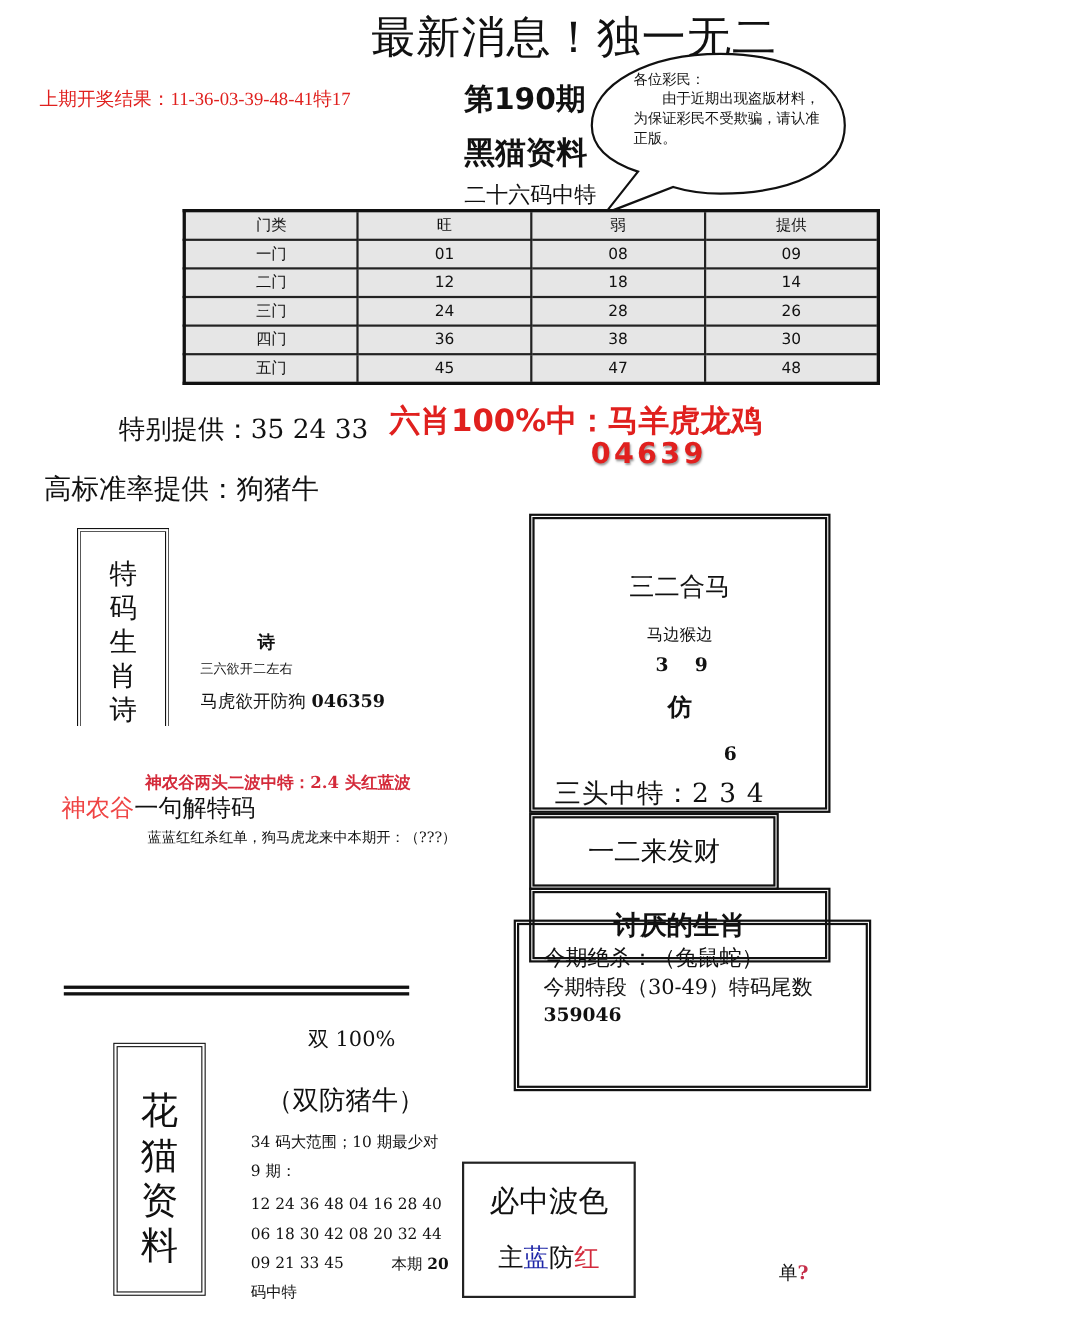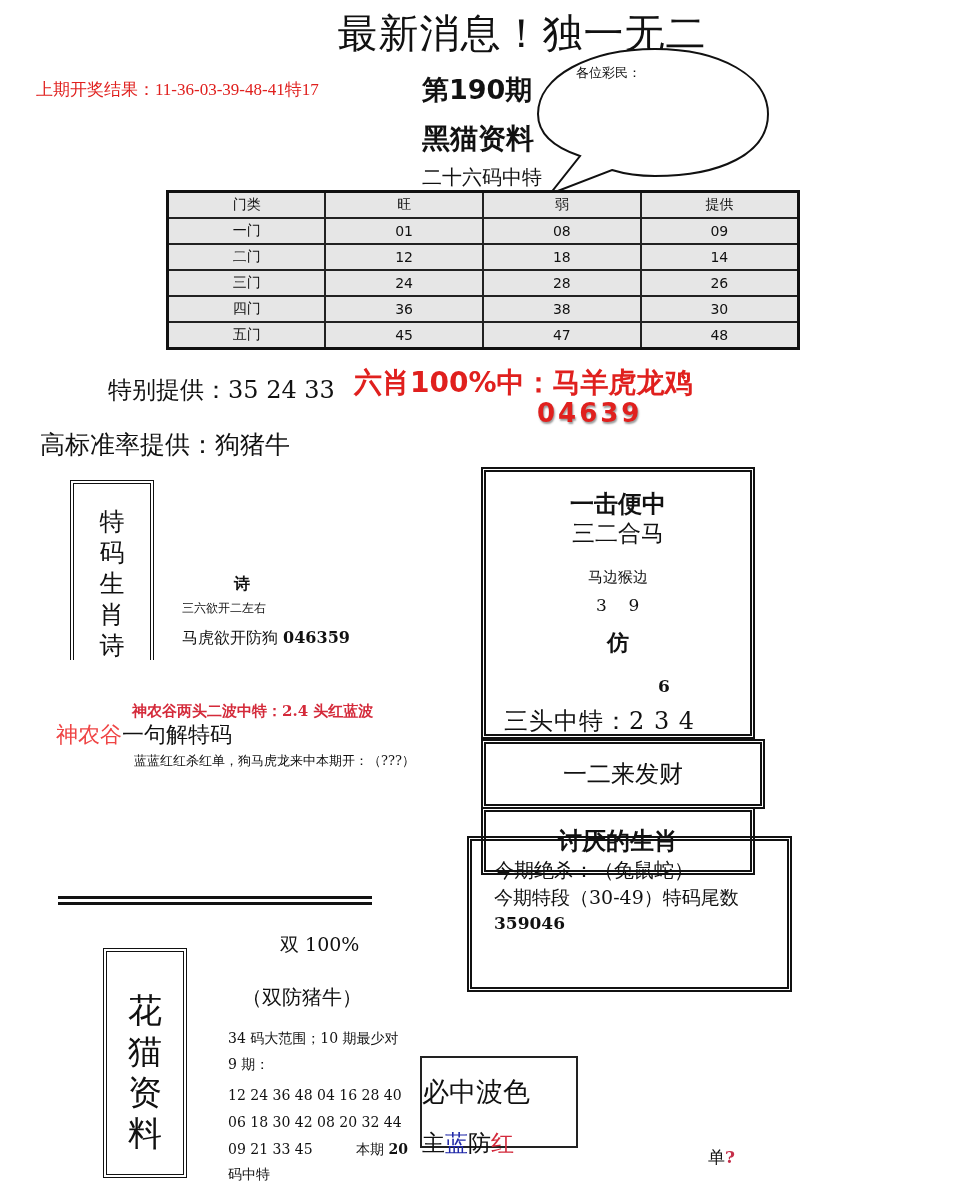--- a/index.html
+++ b/index.html
@@ -51,53 +51,53 @@
   #rule { left:58px; top:896px; width:314px; height:3px; background:#111;
           border-bottom:3px solid #111; box-shadow:0 6px 0 0 #111; }
   #rule { height:3px; box-shadow:none; border-bottom:none; }
   #rule2 { left:58px; top:902px; width:314px; height:3px; background:#111; }
 
   #hit-box { left:481px; top:467px; width:274px; height:272px; border:5px double #111;
              box-sizing:border-box; text-align:center; }
   #hit-box .t1 { position:absolute; left:0; width:100%; top:16px; font-size:24px; font-weight:bold; }
   #hit-box .t2 { position:absolute; left:0; width:100%; top:46px; font-size:23px; }
   #hit-box .t3 { position:absolute; left:0; width:100%; top:96px; font-size:15px; }
-  #hit-box .t4 { position:absolute; left:110px; top:123px; font-size:17px; font-weight:normal; }
+  #hit-box .t4 { position:absolute; left:110px; top:123px; font-size:17px; font-weight:bold; }
   #hit-box .t5 { position:absolute; left:0; width:100%; top:156px; font-size:22px; font-weight:bold; }
   #hit-box .t6 { position:absolute; left:172px; top:204px; font-size:17px; font-weight:bold; }
   #hit-box .t7 { position:absolute; left:18px; top:233px; font-size:24px; letter-spacing:1px; }
 
-  #fortune-box { left:481px; top:739px; width:284px; height:70px; border:5px double #111;
+  #fortune-box { left:481px; top:739px; width:227px; height:70px; border:5px double #111;
                  box-sizing:border-box; text-align:center; line-height:60px; font-size:24px; }
   #hate-box { left:481px; top:807px; width:274px; height:68px; border:5px double #111;
               box-sizing:border-box; text-align:center; line-height:58px; font-size:24px;
               font-weight:bold; }
 
   #kill-box { left:431px; top:836px; width:325px; height:156px; border:5px double #111;
               box-sizing:border-box;margin-left:36px; }
   #kill-l1 { position:absolute; left:22px; top:16px; font-size:20px; }
   #kill-l2 { position:absolute; left:22px; top:44px; font-size:19px; }
   #kill-l2 b { font-weight:bold; font-size:17px; }
 
   #double-label { left:280px; top:932px; font-size:19px; }
-  #double-guard { left:242px; top:984px; font-size:20px; }
+  #double-guard { left:242px; top:984px; font-size:24px; }
 
   #flower-box { left:103px; top:948px; width:84px; height:230px; border:4px double #111;
                 box-sizing:border-box; }
   #flower-label { position:absolute; left:0; width:100%; top:38px; text-align:center;
                   font-size:34px; line-height:41px; }
 
   .range-line { left:228px; font-size:14px; }
   #r1 { top:1030px; } #r2 { top:1056px; } #r3 { top:1087px; }
   #r4 { top:1114px; } #r5 { top:1141px; } #r6 { top:1166px; }
   #r5-tail { left:356px; top:1141px; font-size:14px; }
   #r5-tail b { font-weight:bold; }
 
-  #wave-box { left:420px; top:1056px; width:158px; height:92px; border:2px solid #222;
-              box-sizing:border-box; }
+  #wave-box { left:420px; top:1056px; width:158px; height:124px; border:2px solid #222;
+              box-sizing:border-box; text-align:center; }
   #wave-title { position:absolute; left:0; width:100%; top:16px; font-size:27px; }
   #wave-sub { position:absolute; left:0; width:100%; top:70px; font-size:23px; }
   .blue { color:#1f27a8; } .red2 { color:#d32a3c; }
 
   #single { left:708px; top:1146px; font-size:17px; }
   #single .q { color:#c52f4a; font-weight:bold; }
 </style>
 </head>
 <body>
 
@@ -107,20 +107,21 @@
 </div>
 <div id="issue" class="abs">第190期</div>
 <div id="brand" class="abs">黑猫资料</div>
 <div id="subtitle" class="abs">二十六码中特</div>
 
 <svg id="bubble-svg" class="abs" width="250" height="160" viewBox="0 0 250 160">
   <path d="M 125 3 C 190 3 238 30 238 68 C 238 108 190 130 125 130 C 110 130 95 128 82 124 L 20 148 L 50 110 C 20 100 8 85 8 68 C 8 30 60 3 125 3 Z" fill="#ffffff" stroke="#111" stroke-width="2"></path>
 </svg>
 <div id="bubble-text" class="abs">
   <div>各位彩民：</div>
+  <div class="indent">由于近期出现盗版材料，为保证彩民不受欺骗，请认准正版。</div>
 </div>
 
 <table id="main-table" class="abs">
   <tbody>
     <tr>
       <td>门类</td>
       <td>旺</td>
       <td>弱</td>
       <td>提供</td>
     </tr>
@@ -182,21 +183,20 @@
 <div id="snail-red" class="abs">神农谷两头二波中特：2.4 头红蓝波</div>
 <div id="snail-title" class="abs">
   <span class="red">神农谷</span><span>一句解特码</span>
 </div>
 <div id="snail-hint" class="abs">蓝蓝红红杀红单，狗马虎龙来中本期开：（???）</div>
 
 <div id="rule" class="abs"></div>
 <div id="rule2" class="abs"></div>
 
 <div id="hit-box" class="abs">
-  <div class="t1">一击便中</div>
   <div class="t2">三二合马</div>
   <div class="t3">马边猴边</div>
   <div class="t4" style="white-space:pre;">3    9</div>
   <div class="t5">仿</div>
   <div class="t6">6</div>
   <div class="t7">三头中特：2 3 4</div>
 </div>
 <div id="fortune-box" class="abs">一二来发财</div>
 <div id="hate-box" class="abs">讨厌的生肖</div>
 

